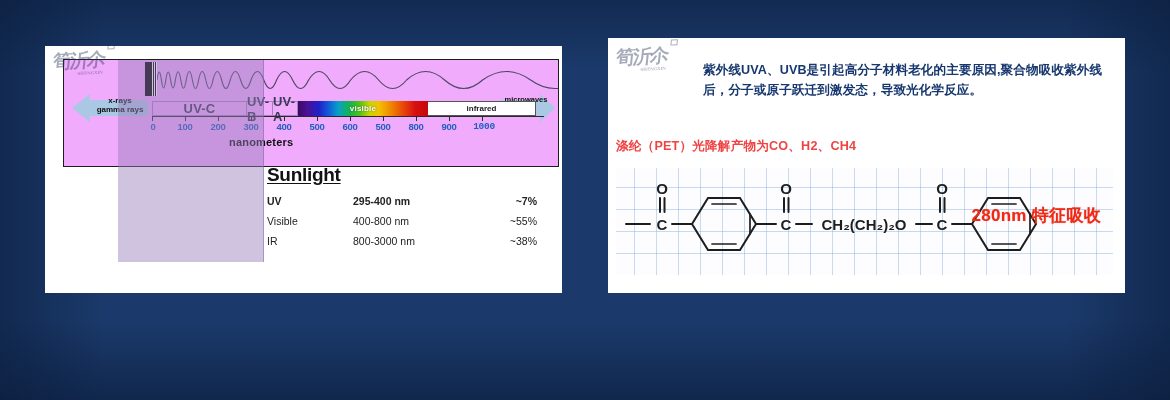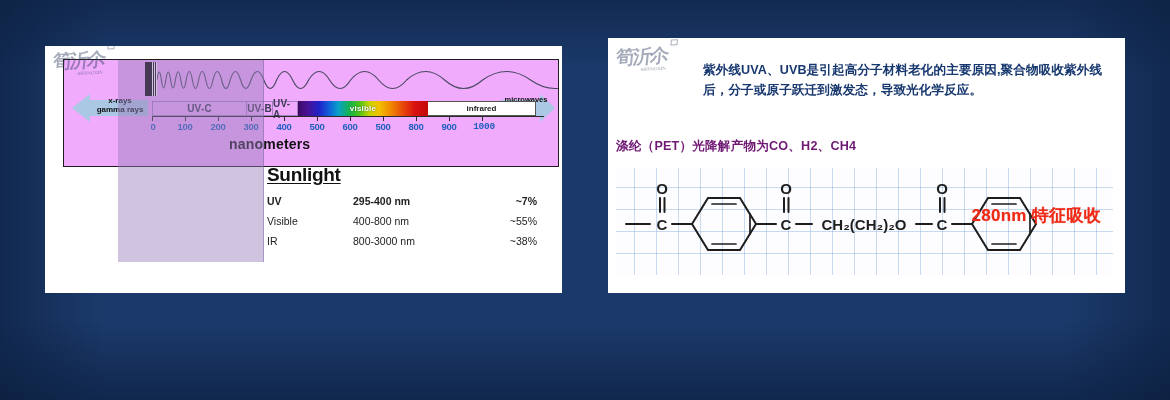--- a/index.html
+++ b/index.html
@@ -96,21 +96,21 @@
 
   
   .band-bar {
     position: absolute;
     left: 88px; top: 41px; height: 15px; right: 14px;
   }
   .uv-band {
     position: absolute; top: 0; height: 100%;
     border: 1px solid rgba(90,85,130,.5);
     border-right: none;
-    font-size: 10px; font-weight: 700; color: #3a3a55;
+    font-size: 13px; font-weight: 700; color: #3a3a55;
     display: flex; align-items: center; justify-content: center;
     letter-spacing: .2px;
   }
   .vis-band {
     position: absolute; top: 0; height: 100%;
     background: linear-gradient(90deg,
       #3b0a64 0%, #4b1193 7%, #2020c8 16%, #1060d8 24%,
       #0aa0c8 31%, #17b44a 40%, #4dc21a 47%,
       #c8d400 55%, #f2c200 62%, #f08a00 71%,
       #e84d08 80%, #d81010 90%, #c40808 100%);
@@ -136,21 +136,21 @@
     position: absolute; top: 56px; width: 1.4px; height: 5px; background: #2a2a2a;
   }
   .tick-label {
     position: absolute; top: 61px;
     font-size: 9.5px; font-weight: 700; color: #1f5fbf;
     transform: translateX(-50%);
     letter-spacing: -.3px;
   }
   .nm-label {
     position: absolute; left: 120px; top: 76px;
-    font-size: 14px; font-weight: 700; color: #111;
+    font-size: 11px; font-weight: 700; color: #111;
     letter-spacing: .2px;
     padding-left: 45px;
   }
 
   
   .arrow-left {
     position: absolute; left: 6px; top: 33px;
     width: 78px; height: 30px;
   }
   .xray-label {
@@ -207,21 +207,21 @@
     left: 95px; top: 22px; width: 412px;
     color: #17376f;
     font-weight: 700;
     font-size: 12.6px;
     line-height: 1.62;
     letter-spacing: .1px;
   }
   .rp-pet {
     position: absolute;
     left: 8px; top: 100px;
-    color: #701a75; font-weight: 700;
+    color: #ef4444; font-weight: 700;
     font-size: 12.6px; letter-spacing: .2px;
   }
 
   .chem-box {
     position: absolute;
     left: 8px; top: 130px; width: 497px; height: 107px;
     background: #fdfdff;
     background-image:
       linear-gradient(to right, rgba(120,165,215,0.40) 1px, transparent 1px),
       linear-gradient(to bottom, rgba(120,165,215,0.40) 1px, transparent 1px);

